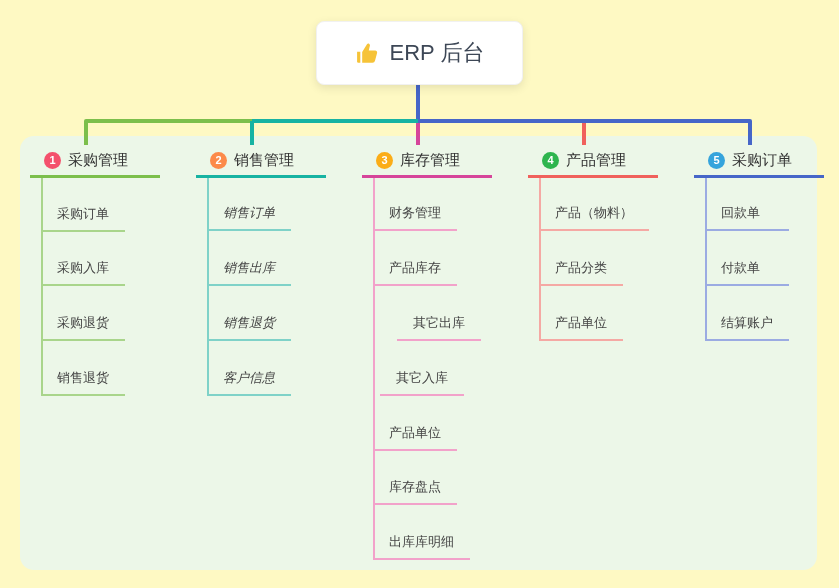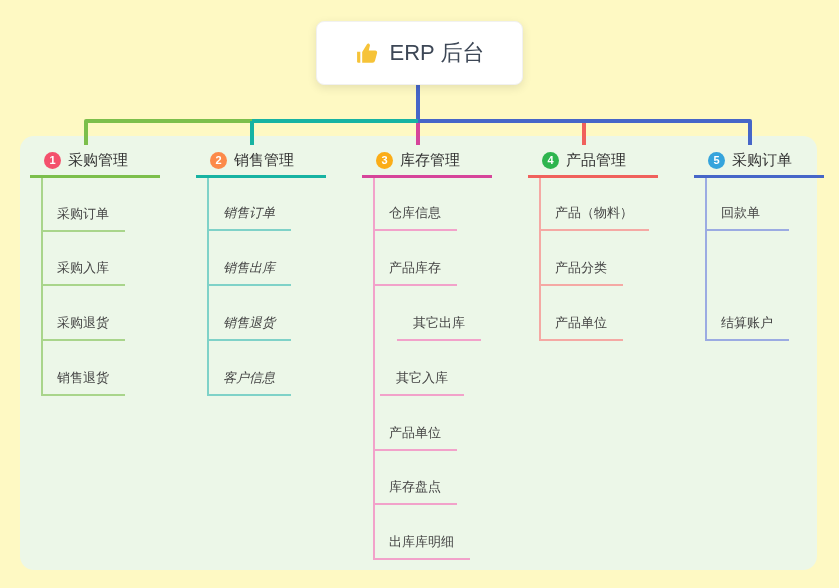--- a/index.html
+++ b/index.html
@@ -104,21 +104,21 @@
   <div class="child c2" style="top: 201px; --strong: #17B3A2; --light: #7FD2C8; --badge: #FC8A49;">销售订单</div>
   <div class="child c2" style="top: 256px; --strong: #17B3A2; --light: #7FD2C8; --badge: #FC8A49;">销售出库</div>
   <div class="child c2" style="top: 311px; --strong: #17B3A2; --light: #7FD2C8; --badge: #FC8A49;">销售退货</div>
   <div class="child c2" style="top: 366px; --strong: #17B3A2; --light: #7FD2C8; --badge: #FC8A49;">客户信息</div>
 
   <div class="heading h3" style="--strong: #D6459A; --light: #F2A2CA; --badge: #FBAD17;">
     <span class="badge">3</span>
     <span>库存管理</span>
   </div>
   <div class="spine c3 len7" style="--strong: #D6459A; --light: #F2A2CA; --badge: #FBAD17;"></div>
-  <div class="child c3" style="top: 201px; --strong: #D6459A; --light: #F2A2CA; --badge: #FBAD17;">仓库信息</div>
+  <div class="child c3" style="top: 201px; --strong: #D6459A; --light: #F2A2CA; --badge: #FBAD17;">财务管理</div>
   <div class="child c3" style="top: 256px; --strong: #D6459A; --light: #F2A2CA; --badge: #FBAD17;">产品库存</div>
   <div class="child c3" style="top: 311px; margin-left: 24px; --strong: #D6459A; --light: #F2A2CA; --badge: #FBAD17;">其它出库</div>
   <div class="child c3" style="top: 366px; margin-left: 7px; --strong: #D6459A; --light: #F2A2CA; --badge: #FBAD17;">其它入库</div>
   <div class="child c3" style="top: 421px; --strong: #D6459A; --light: #F2A2CA; --badge: #FBAD17;">产品单位</div>
   <div class="child c3" style="top: 475px; --strong: #D6459A; --light: #F2A2CA; --badge: #FBAD17;">库存盘点</div>
   <div class="child c3" style="top: 530px; --strong: #D6459A; --light: #F2A2CA; --badge: #FBAD17;">出库库明细</div>
 
   <div class="heading h4" style="--strong: #F0615C; --light: #F5A9A4; --badge: #2EB54E;">
     <span class="badge">4</span>
     <span>产品管理</span>
@@ -127,15 +127,16 @@
   <div class="child c4" style="top: 256px; --strong: #F0615C; --light: #F5A9A4; --badge: #2EB54E;">产品分类</div>
   <div class="child c4" style="top: 201px; --strong: #F0615C; --light: #F5A9A4; --badge: #2EB54E;">产品（物料）</div>
   <div class="child c4" style="top: 311px; --strong: #F0615C; --light: #F5A9A4; --badge: #2EB54E;">产品单位</div>
 
   <div class="heading h5" style="--strong: #4666C8; --light: #9BABE2; --badge: #35A4DC;">
     <span class="badge">5</span>
     <span>采购订单</span>
   </div>
   <div class="spine c5 len3" style="--strong: #4666C8; --light: #9BABE2; --badge: #35A4DC;"></div>
   <div class="child c5" style="top: 201px; --strong: #4666C8; --light: #9BABE2; --badge: #35A4DC;">回款单</div>
+  <div class="child c5" style="top: 256px; --strong: #4666C8; --light: #9BABE2; --badge: #35A4DC;">付款单</div>
   <div class="child c5" style="top: 311px; text-align: right; --strong: #4666C8; --light: #9BABE2; --badge: #35A4DC;">结算账户</div>
 
 </div>
 
 </body></html>

